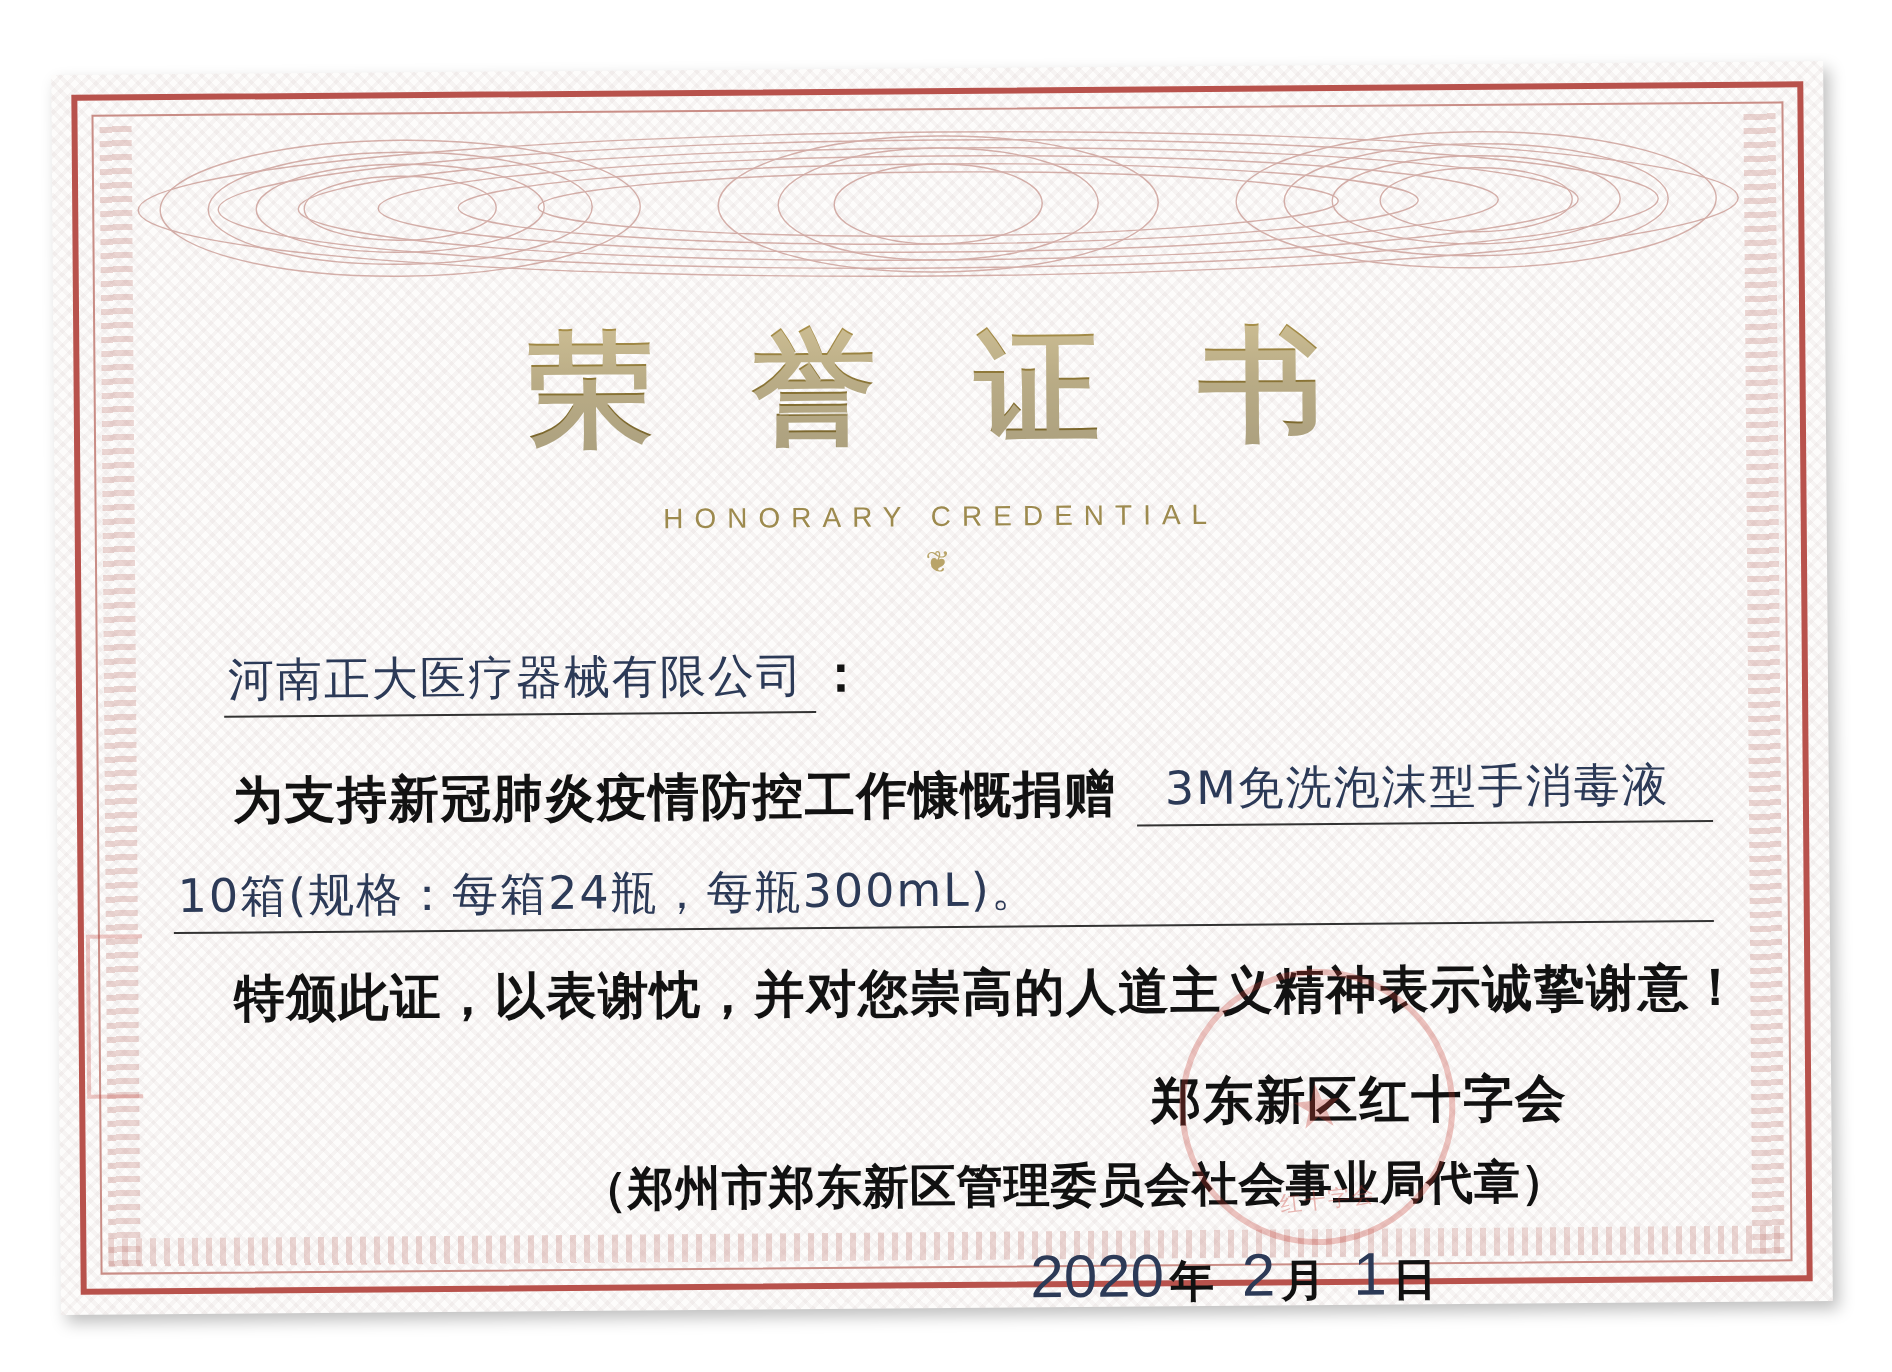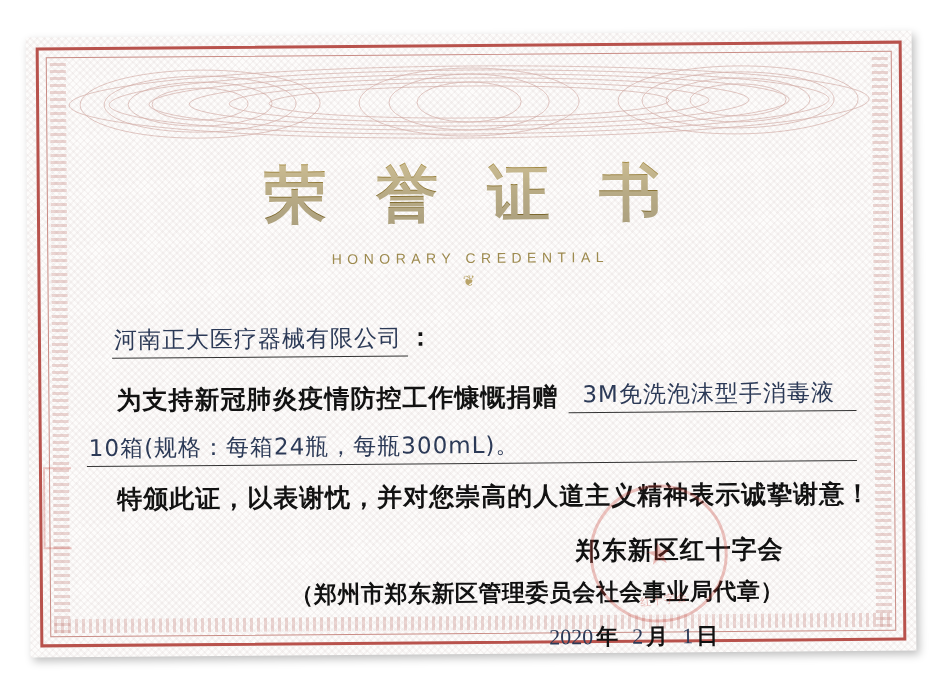--- a/index.html
+++ b/index.html
@@ -231,22 +231,22 @@
     letter-spacing: 0.5px;
   }
 
   .date-row {
     margin-top: 14px;
     text-align: right;
     padding-right: 126px;
     white-space: nowrap;
   }
   .date-row span {
-    font-family: Liberation Serif, serif;
-    font-size: 22px;
+    font-family: Liberation Sans, sans-serif;
+    font-size: 30px;
     color: #2c3a57;
   }
   .date-row .unit {
     font-family: "DejaVu Serif", serif;
     color: #111;
     font-weight: bold;
     font-size: 22px;
     margin: 0 14px 0 3px;
   }
 

